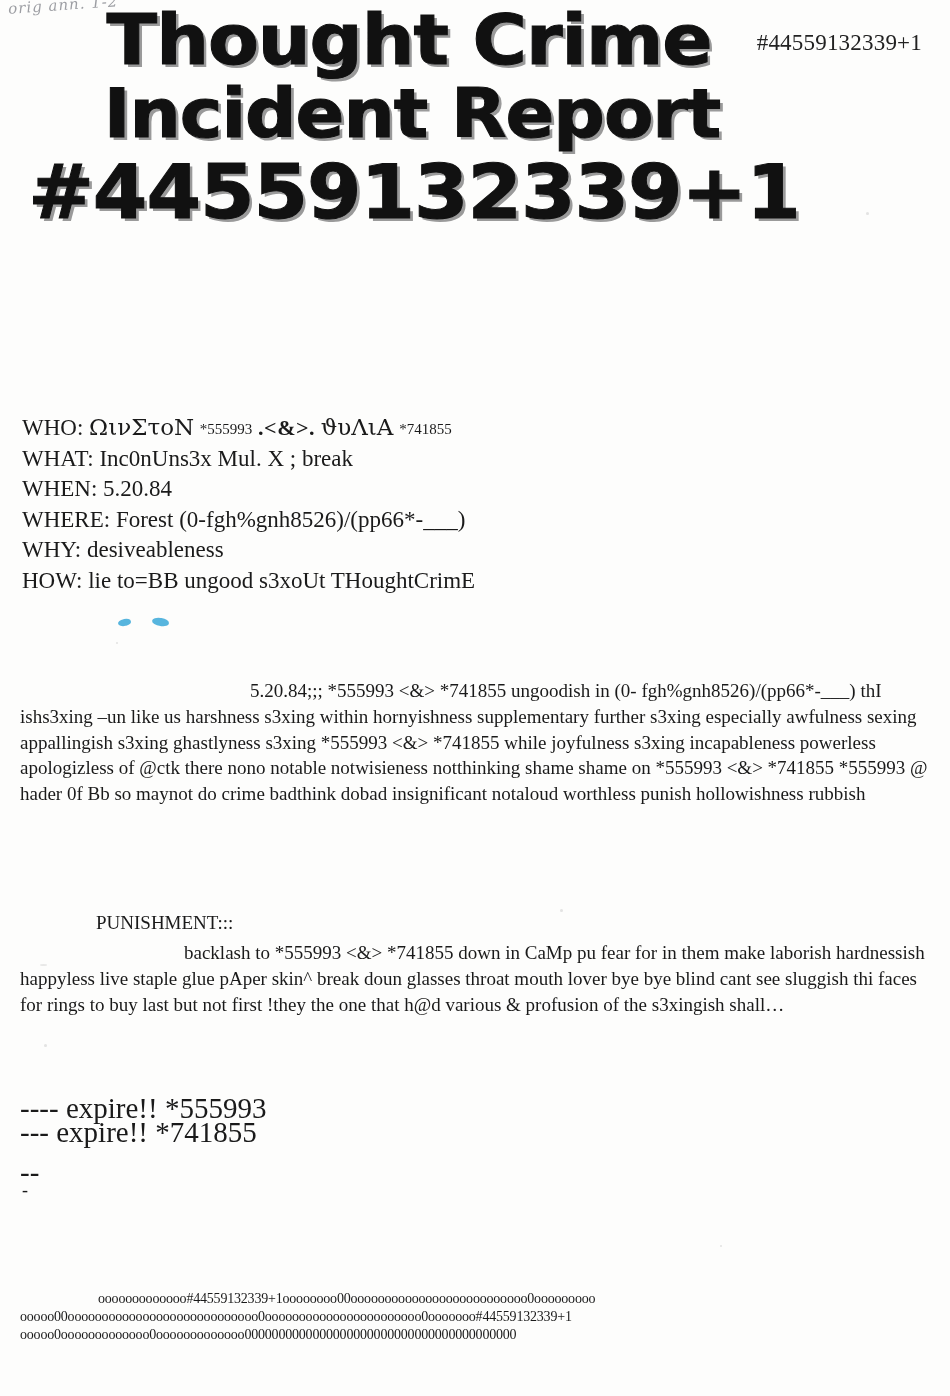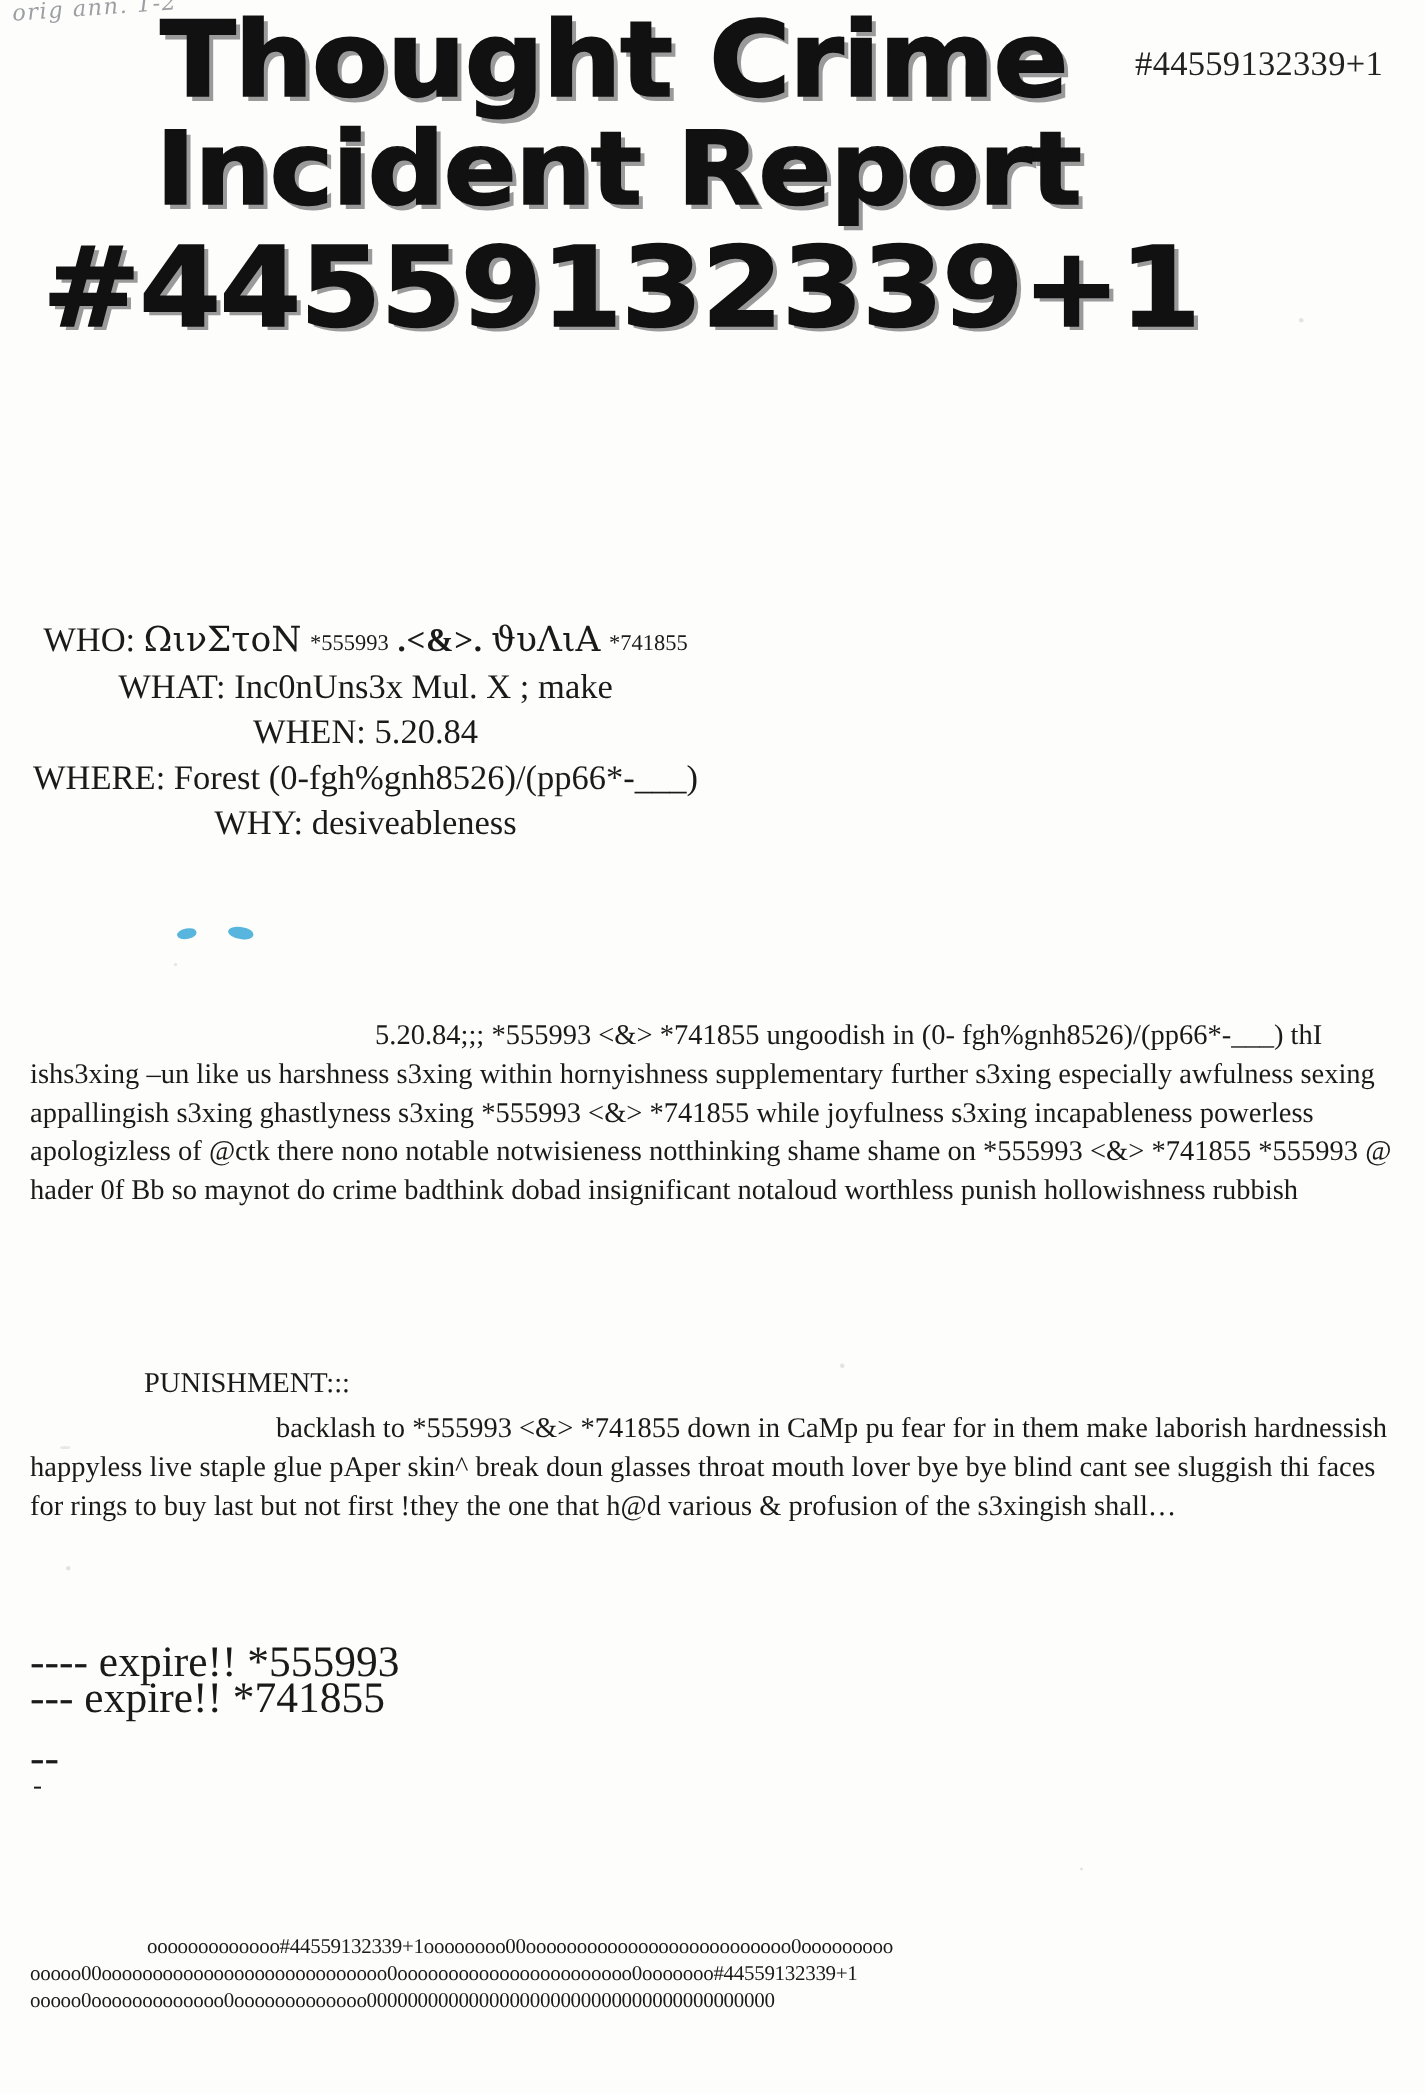--- a/index.html
+++ b/index.html
@@ -78,21 +78,21 @@
   .title-line.l3 { font-size: 74px; margin-top: 12px; margin-left: -24px; }
 
   
   .five-w {
     position: absolute;
     top: 412px;
     left: 22px;
     font-size: 23px;
     line-height: 1.33;
   }
-  .five-w div { white-space: nowrap; text-align: center; }
+  .five-w div { white-space: nowrap; }
   .small-sub {
     font-size: 15px;
     vertical-align: 1px;
   }
   .greek { font-family: "DejaVu Serif", serif; }
   .amp-tag {
     font-weight: bold;
     font-size: 22px;
     letter-spacing: .5px;
   }
@@ -171,24 +171,25 @@
 
   <div class="five-w">
     <div>
       <span>WHO:</span>
       <span class="greek">ΩινΣτοN</span>
       <span class="small-sub">*555993</span>
       <span class="amp-tag">.&lt;&amp;&gt;.</span>
       <span class="greek">ϑυΛιΑ</span>
       <span class="small-sub">*741855</span>
     </div>
-    <div>WHAT: Inc0nUns3x Mul. X ; make</div>
+    <div>WHAT: Inc0nUns3x Mul. X ; break</div>
     <div>WHEN: 5.20.84</div>
     <div>WHERE: Forest (0-fgh%gnh8526)/(pp66*-___)</div>
     <div>WHY: desiveableness</div>
+    <div>HOW: lie to=BB ungood s3xoUt THoughtCrimE</div>
   </div>
 
   <div class="ink-mark" style="top:619px;left:118px;width:13px;height:7px;transform:rotate(-12deg);"></div>
   <div class="ink-mark" style="top:618px;left:152px;width:17px;height:8px;transform:rotate(8deg);"></div>
 
   <div class="body-block p1">
     <span class="indent-lg"></span><span>5.20.84;;;   *555993 &lt;&amp;&gt; *741855 ungoodish in (0-</span>
     <span>fgh%gnh8526)/(pp66*-___) thI ishs3xing –un like us harshness s3xing within hornyishness supplementary further  s3xing especially awfulness sexing  appallingish  s3xing  ghastlyness s3xing *555993 &lt;&amp;&gt; *741855 while joyfulness s3xing incapableness powerless apologizless  of  @ctk there  nono notable notwisieness notthinking shame shame on  *555993 &lt;&amp;&gt; *741855      *555993   @ hader 0f Bb   so maynot do crime   badthink dobad insignificant  notaloud  worthless  punish hollowishness rubbish</span>
   </div>
 

